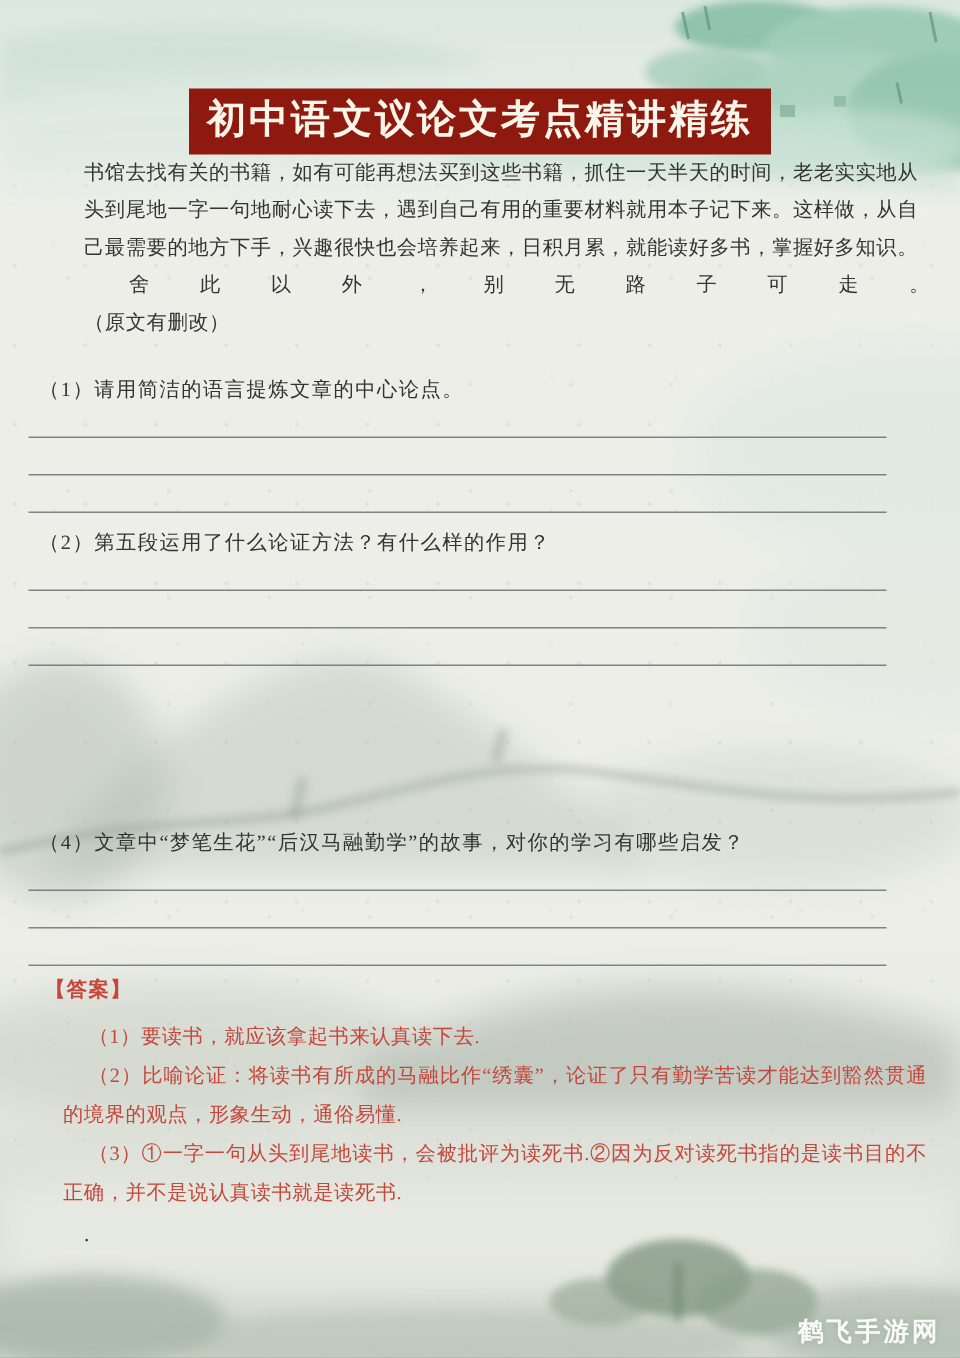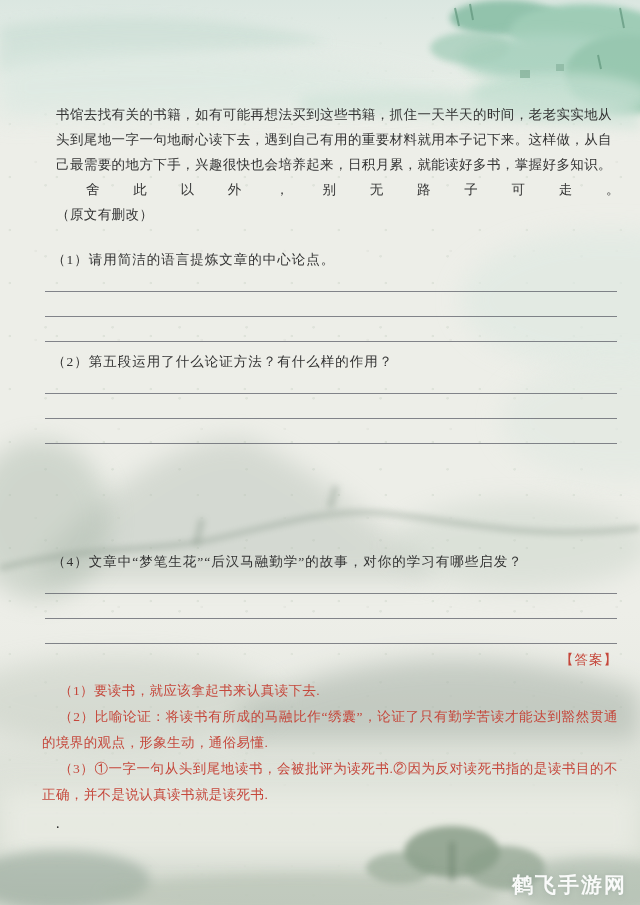--- a/index.html
+++ b/index.html
@@ -20,37 +20,37 @@
     background:#8e1a0f; color:#fbf5ea;
     font-size:26px; font-weight:bold; letter-spacing:2px; white-space:nowrap;
     padding:3px 12px 6px; z-index:3;
   }
 
   .passage { position:absolute; top:102px; left:56px; width:560px; z-index:2;
     color:#343434; font-size:13.5px; }
   .p-line { height:25px; line-height:25px; letter-spacing:.4px; white-space:nowrap; }
   .p-line.spread { white-space:normal; width:534px; text-align:justify; text-align-last:justify;margin-left:30px; }
 
-  .question { position:absolute; left:52px; width:560px; z-index:2; }
+  .question { position:absolute; left:26px; width:560px; z-index:2; }
   .q1{top:250px} .q2{top:352px} .q3{top:452px} .q4{top:552px}
   .q-label { font-size:13.5px; line-height:20px; letter-spacing:1px; color:#333; white-space:nowrap; }
   .ansline { height:0; border-bottom:1px solid rgba(88,90,100,.72); margin-left:-7px; width:572px; }
   .ansline.first { margin-top:21px; }
   .ansline.rest  { margin-top:24px; }
 
   .answers { position:absolute; top:650px; left:30px; width:588px; z-index:2;
     color:#c5473b; font-size:13.5px; }
-  .ans-header { font-weight:normal; line-height:20px; letter-spacing:1px; margin-bottom:8px;text-align:right; }
+  .ans-header { font-weight:bold; line-height:20px; letter-spacing:1px; margin-bottom:8px; }
   .ans-item { line-height:26px; letter-spacing:.4px; text-indent:17px; text-align:justify;margin-left:12px; }
 
   .stray-dot { position:absolute; left:56px; top:816px; z-index:2; color:#222; font-size:14px; }
 
   .watermark {
     position:absolute; right:13px; bottom:6px; z-index:3;
-    color:rgba(255,255,255,.93); font-size:21px; font-weight:bold; letter-spacing:2px;
+    color:rgba(255,255,255,.93); font-size:17px; font-weight:bold; letter-spacing:2px;
     font-family:"Liberation Sans","DejaVu Sans",sans-serif;
     text-shadow:0 0 5px rgba(140,155,145,.55);
     margin-left:42px;
   }
 </style>
 </head>
 <body>
 
 <div class="page">
 
@@ -117,20 +117,21 @@
         <path d="M452,842 l0,40" stroke="#5d735f" stroke-width="3" opacity=".8" fill="none"></path>
       </g>
       <g filter="url(#b6)">
         <ellipse cx="60" cy="880" rx="90" ry="30" fill="#8fa296" opacity=".55"></ellipse>
         <ellipse cx="600" cy="885" rx="90" ry="28" fill="#9fb1a2" opacity=".5"></ellipse>
         <ellipse cx="300" cy="895" rx="200" ry="22" fill="#aab8a8" opacity=".45"></ellipse>
       </g>
     </g>
   </svg>
 
+  <div class="title-banner">初中语文议论文考点精讲精练</div>
 
   <div class="passage">
     <div class="p-line">书馆去找有关的书籍，如有可能再想法买到这些书籍，抓住一天半天的时间，老老实实地从</div>
     <div class="p-line">头到尾地一字一句地耐心读下去，遇到自己有用的重要材料就用本子记下来。这样做，从自</div>
     <div class="p-line">己最需要的地方下手，兴趣很快也会培养起来，日积月累，就能读好多书，掌握好多知识。</div>
     <div class="p-line spread">舍 此 以 外 ， 别 无 路 子 可 走 。</div>
     <div class="p-line">（原文有删改）</div>
   </div>
 
   <div class="question q1">

